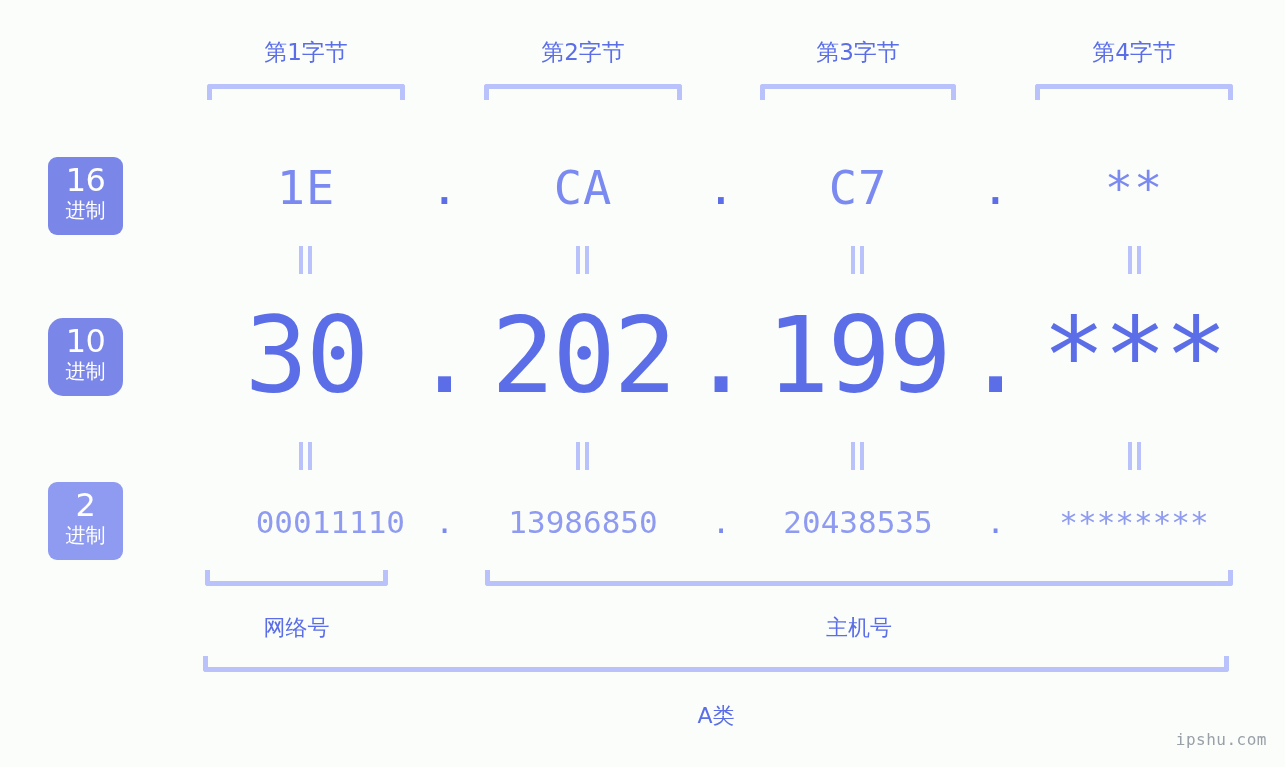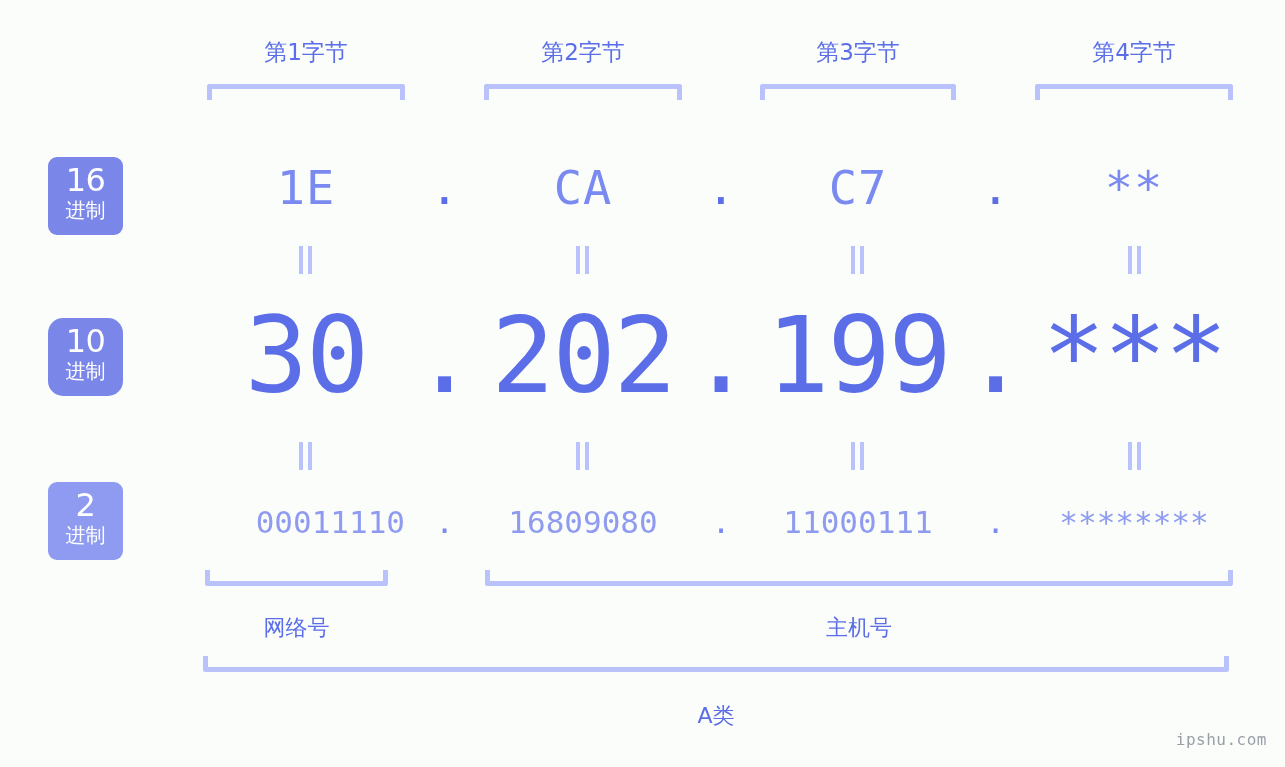--- a/index.html
+++ b/index.html
@@ -277,23 +277,23 @@
       <i class="b"></i>
     </div>
   <div class="eq" style="left:1126px;top:442px;">
       <i class="a"></i>
       <i class="b"></i>
     </div>
 
   <div class="row" id="row-bin">
     <div class="cell" style="width:198px;margin-left:57px;text-align:right;">00011110</div>
     <div class="dot" style="width:79px;">.</div>
-    <div class="cell" style="width:198px;">16809080</div>
+    <div class="cell" style="width:198px;">13986850</div>
     <div class="dot" style="width:78px;">.</div>
-    <div class="cell" style="width:196px;">11000111</div>
+    <div class="cell" style="width:196px;">20438535</div>
     <div class="dot" style="width:79px;">.</div>
     <div class="cell" style="width:198px;">********</div>
   </div>
 
   <div class="bracket-bot" style="left:205px;top:570px;width:183px;"></div>
   <div class="bracket-bot" style="left:485px;top:570px;width:748px;"></div>
 
   <div class="section-caption" style="left:485px;top:613px;width:748px;">主机号</div>
   <div class="section-caption" style="left:205px;top:613px;width:183px;">网络号</div>
 

